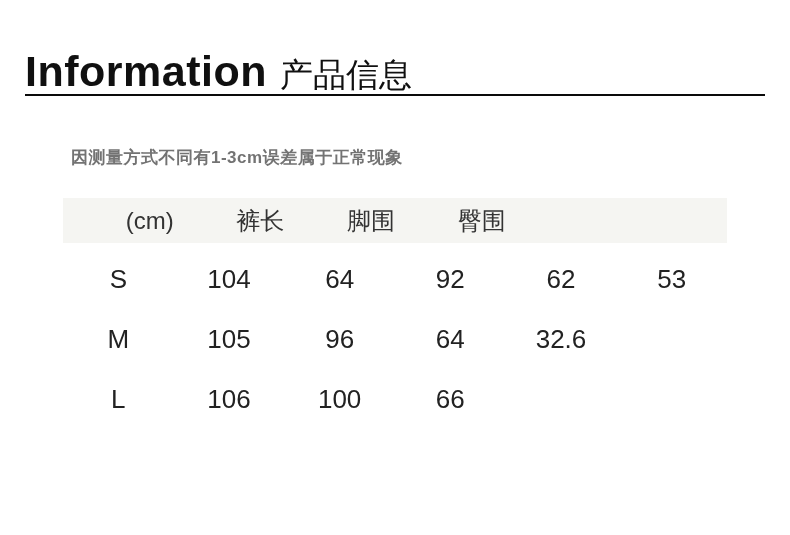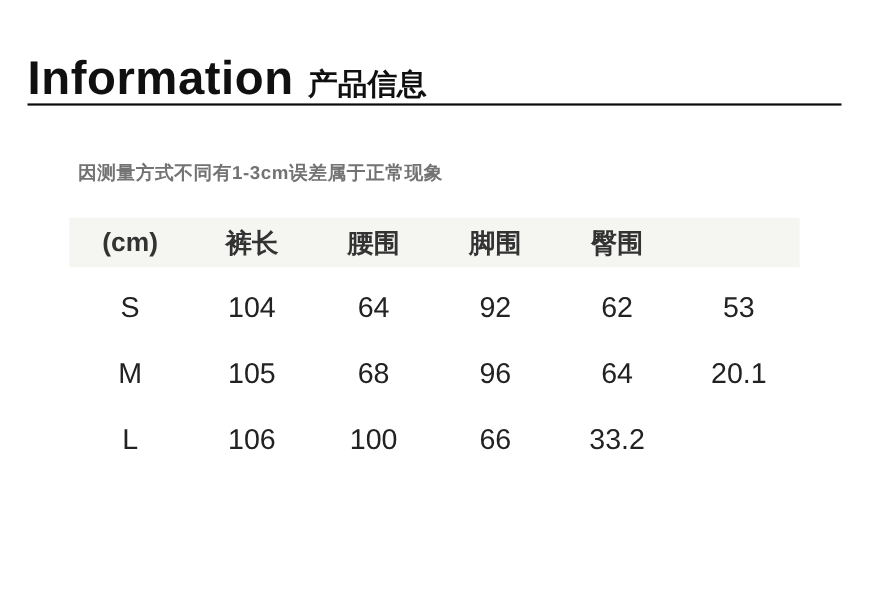--- a/index.html
+++ b/index.html
@@ -25,23 +25,23 @@
     white-space: nowrap;
   }
   .title-en {
     font-size: 43px;
     line-height: 1;
     font-weight: 600;
     color: #101010;
     letter-spacing: 0.5px;
   }
   .title-zh {
-    font-size: 27px;
+    font-size: 33px;
     line-height: 1;
-    font-weight: 700;
+    font-weight: 400;
     color: #101010;
   }
   .title-underline {
     position: absolute;
     left: 25px;
     top: 94px;
     width: 740px;
     height: 2px;
     background: #0a0a0a;
   }
@@ -61,23 +61,23 @@
     width: 664px;
   }
   .thead {
     display: grid;
     grid-template-columns: repeat(6, 1fr);
     height: 45px;
     align-items: center;
     background: #f5f5f2;
   }
   .thead .cell {
-    text-align: center;
+    text-align: right;
     font-size: 24px;
-    font-weight: 700;
+    font-weight: 400;
     color: #333333;
   }
   .tbody {
     margin-top: 6px;
   }
   .trow {
     display: grid;
     grid-template-columns: repeat(6, 1fr);
     height: 60px;
     align-items: center;
@@ -101,48 +101,45 @@
 
   <div class="title-underline"></div>
 
   <div class="note">因测量方式不同有1-3cm误差属于正常现象</div>
 
   <div class="size-table">
 
     <div class="thead">
       <span class="cell">(cm)</span>
       <span class="cell">裤长</span>
-      <span class="cell">腰围</span>
       <span class="cell">脚围</span>
       <span class="cell">臀围</span>
     </div>
 
     <div class="tbody">
 
       <div class="trow">
         <span class="cell">S</span>
         <span class="cell">104</span>
         <span class="cell">64</span>
         <span class="cell">92</span>
         <span class="cell">62</span>
         <span class="cell">53</span>
       </div>
 
       <div class="trow">
         <span class="cell">M</span>
         <span class="cell">105</span>
-        <span class="cell">68</span>
         <span class="cell">96</span>
         <span class="cell">64</span>
-        <span class="cell">20.1</span>
+        <span class="cell">32.6</span>
       </div>
 
       <div class="trow">
         <span class="cell">L</span>
         <span class="cell">106</span>
         <span class="cell">100</span>
         <span class="cell">66</span>
-        <span class="cell">33.2</span>
       </div>
 
     </div>
   </div>
 </div>
 
 </body></html>

